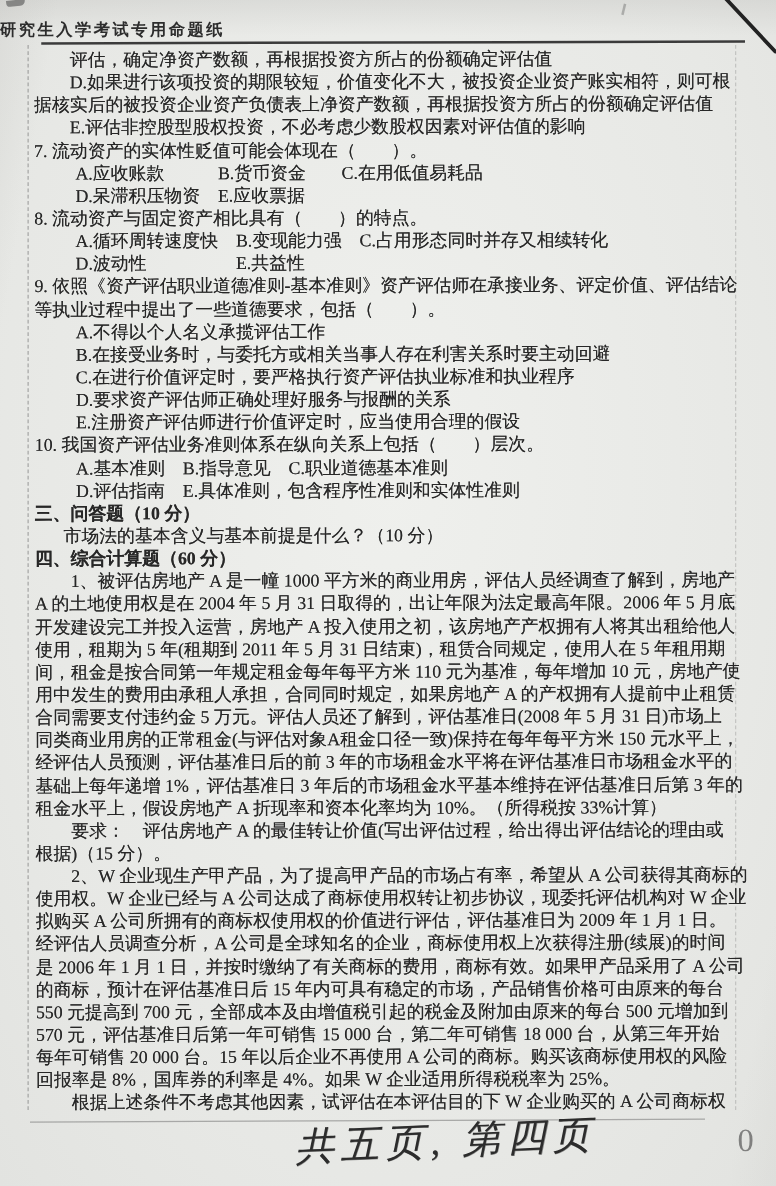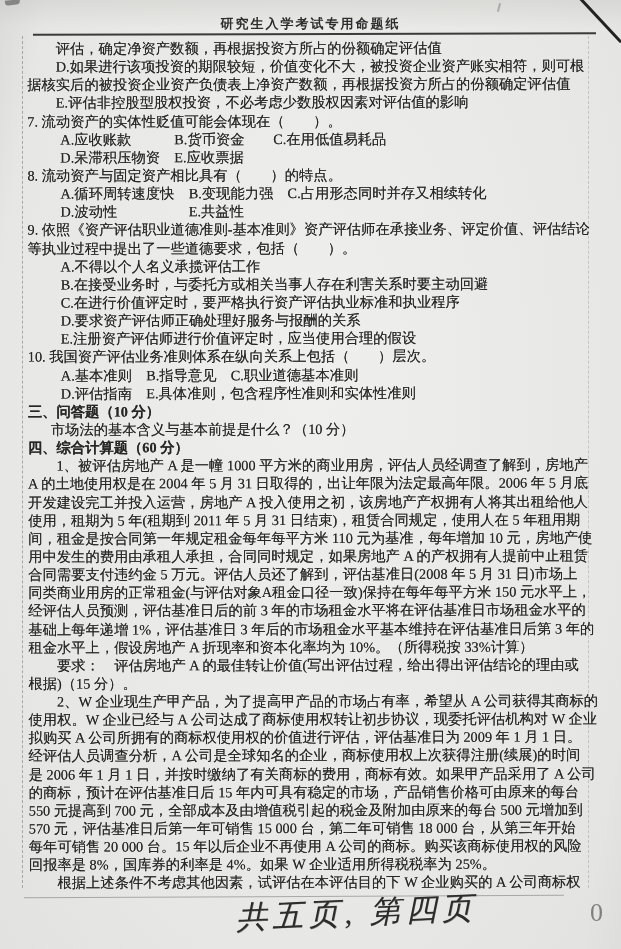--- a/index.html
+++ b/index.html
@@ -12,21 +12,21 @@
     width: 621px; height: 949px;
     overflow: hidden;
     background:
       linear-gradient(100deg, rgba(190,190,186,0.25) 0%, rgba(255,255,255,0) 6%),
       linear-gradient(180deg, rgba(185,185,182,0.30) 0%, rgba(255,255,255,0) 3%),
       linear-gradient(280deg, rgba(200,200,196,0.18) 0%, rgba(255,255,255,0) 5%),
       radial-gradient(ellipse at 50% 40%, #eff0ed 0%, #e7e8e5 70%, #e2e3e0 100%);
   }
   .header-title {
     position: absolute; top: 15px; left: 0;
-    width: 100%; text-align: center;
+    width: 100%; text-align: left;
     font-size: 13px; font-weight: bold;
     letter-spacing: 2px; color: #2d2d2d;
   }
   .header-rule {
     position: absolute; top: 33px; left: 33px;
     width: 563px; height: 2px;
     background: #3b3b3b;
     transform: rotate(-0.15deg);
   }
   .margin-line-left {

